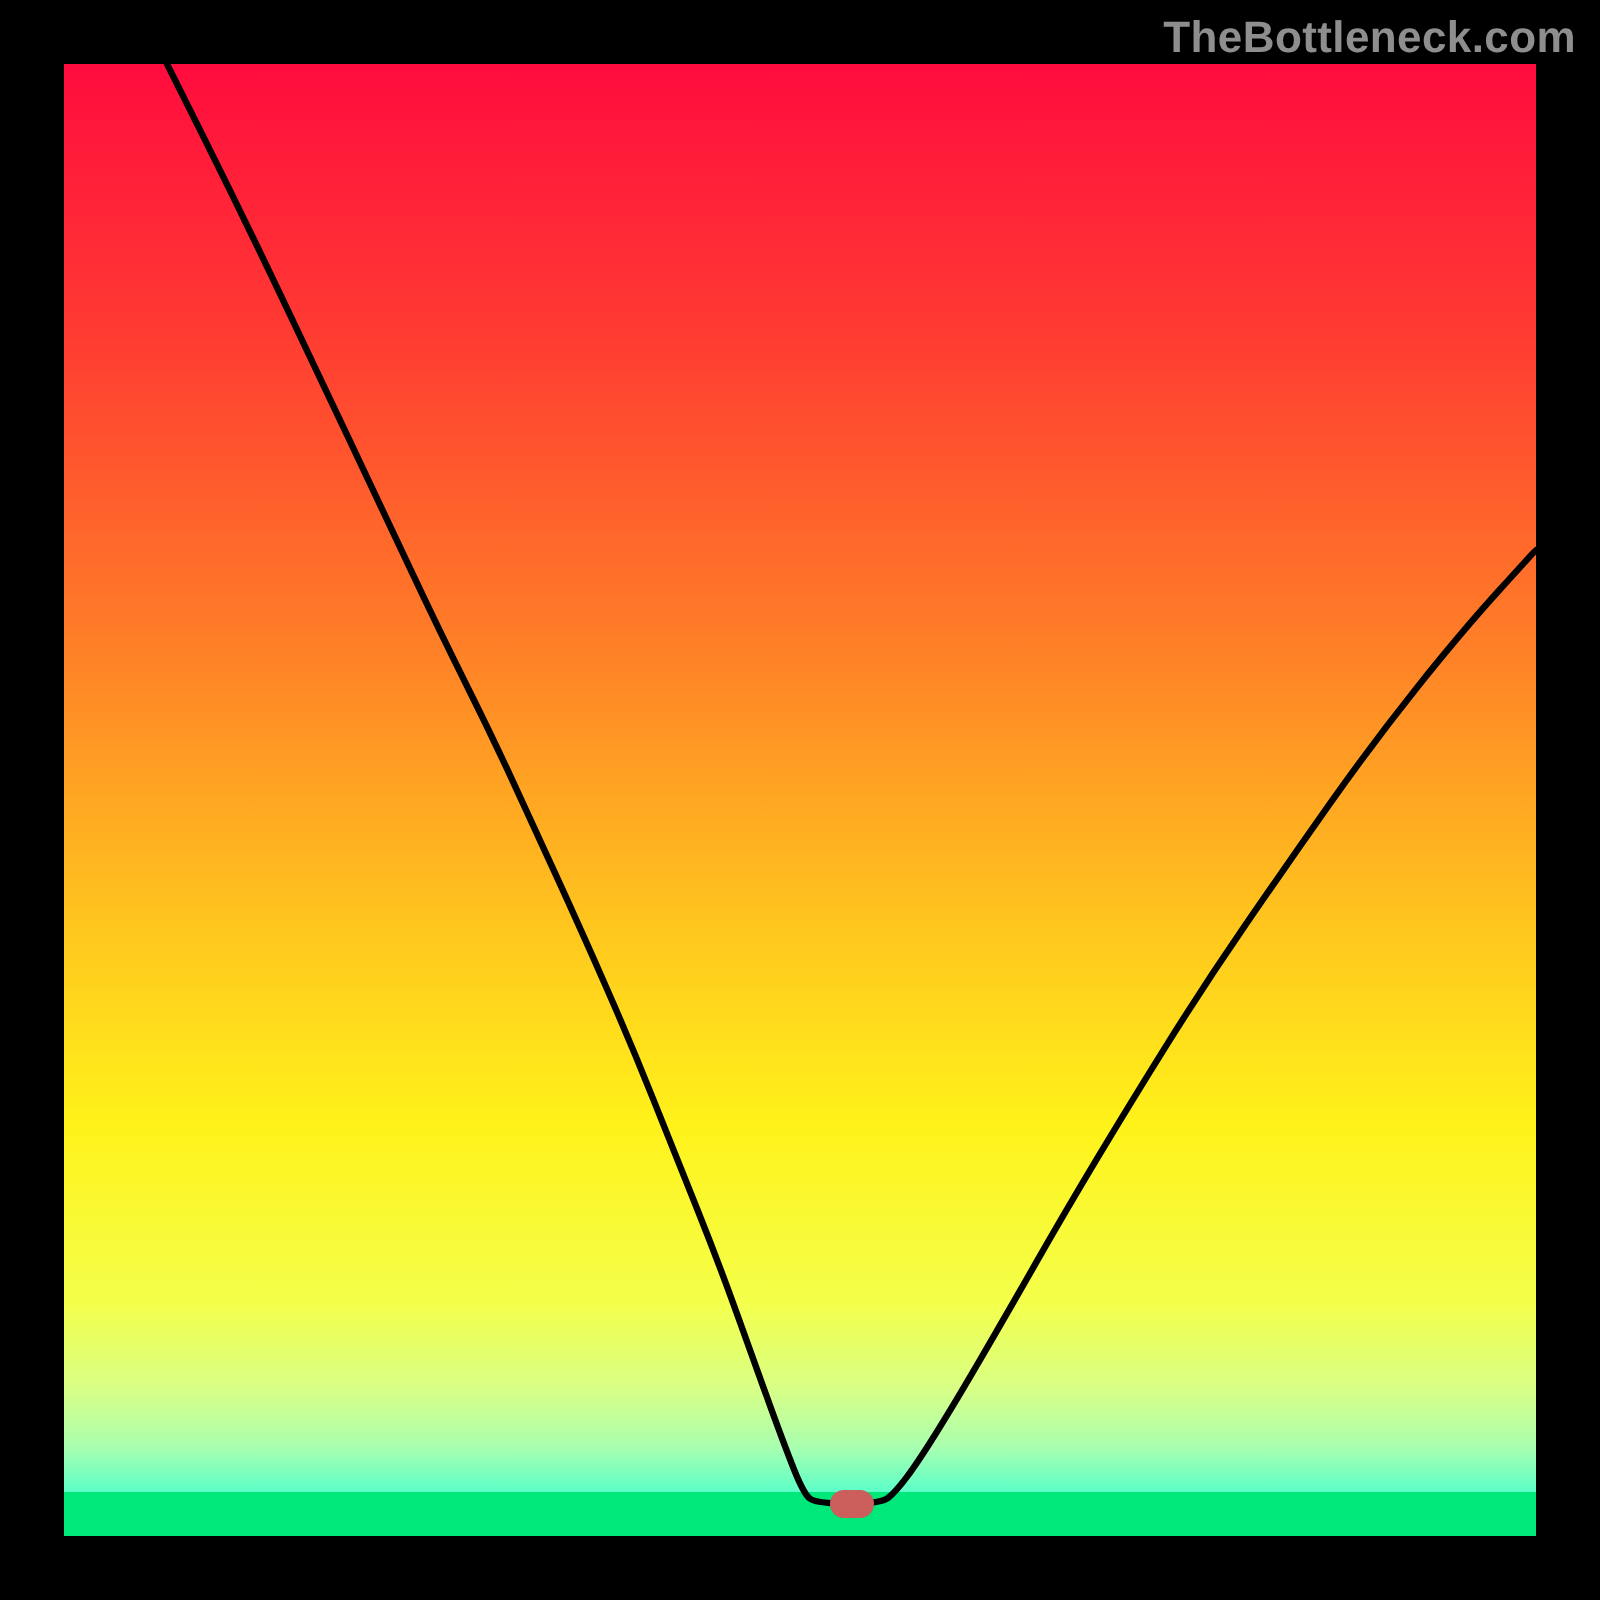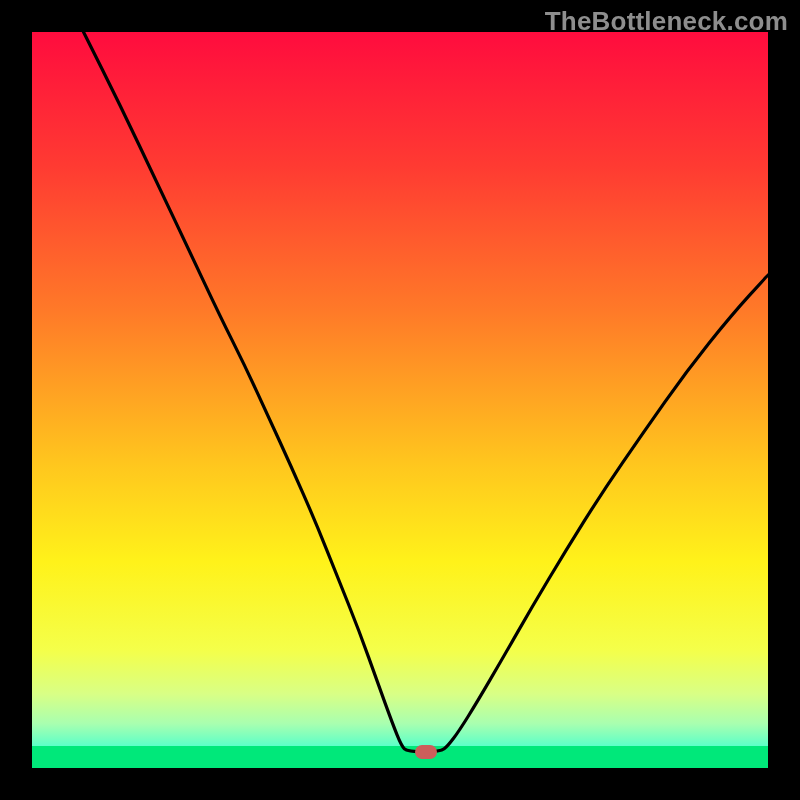--- a/index.html
+++ b/index.html
@@ -45,21 +45,21 @@
     height: 14px;
     border-radius: 7px;
     background: #cc5e5b;
     transform: translate(-50%, -50%);
   }
   .watermark {
     position: absolute;
     top: 6px;
     right: 12px;
     font-family: Arial, Helvetica, sans-serif;
-    font-size: 26px;
+    font-size: 22px;
     font-weight: bold;
     color: #8e8e8e;
     letter-spacing: 0.2px;
     text-align: center;
   }
 </style>
 </head>
 <body>
 
 <div class="stage">

